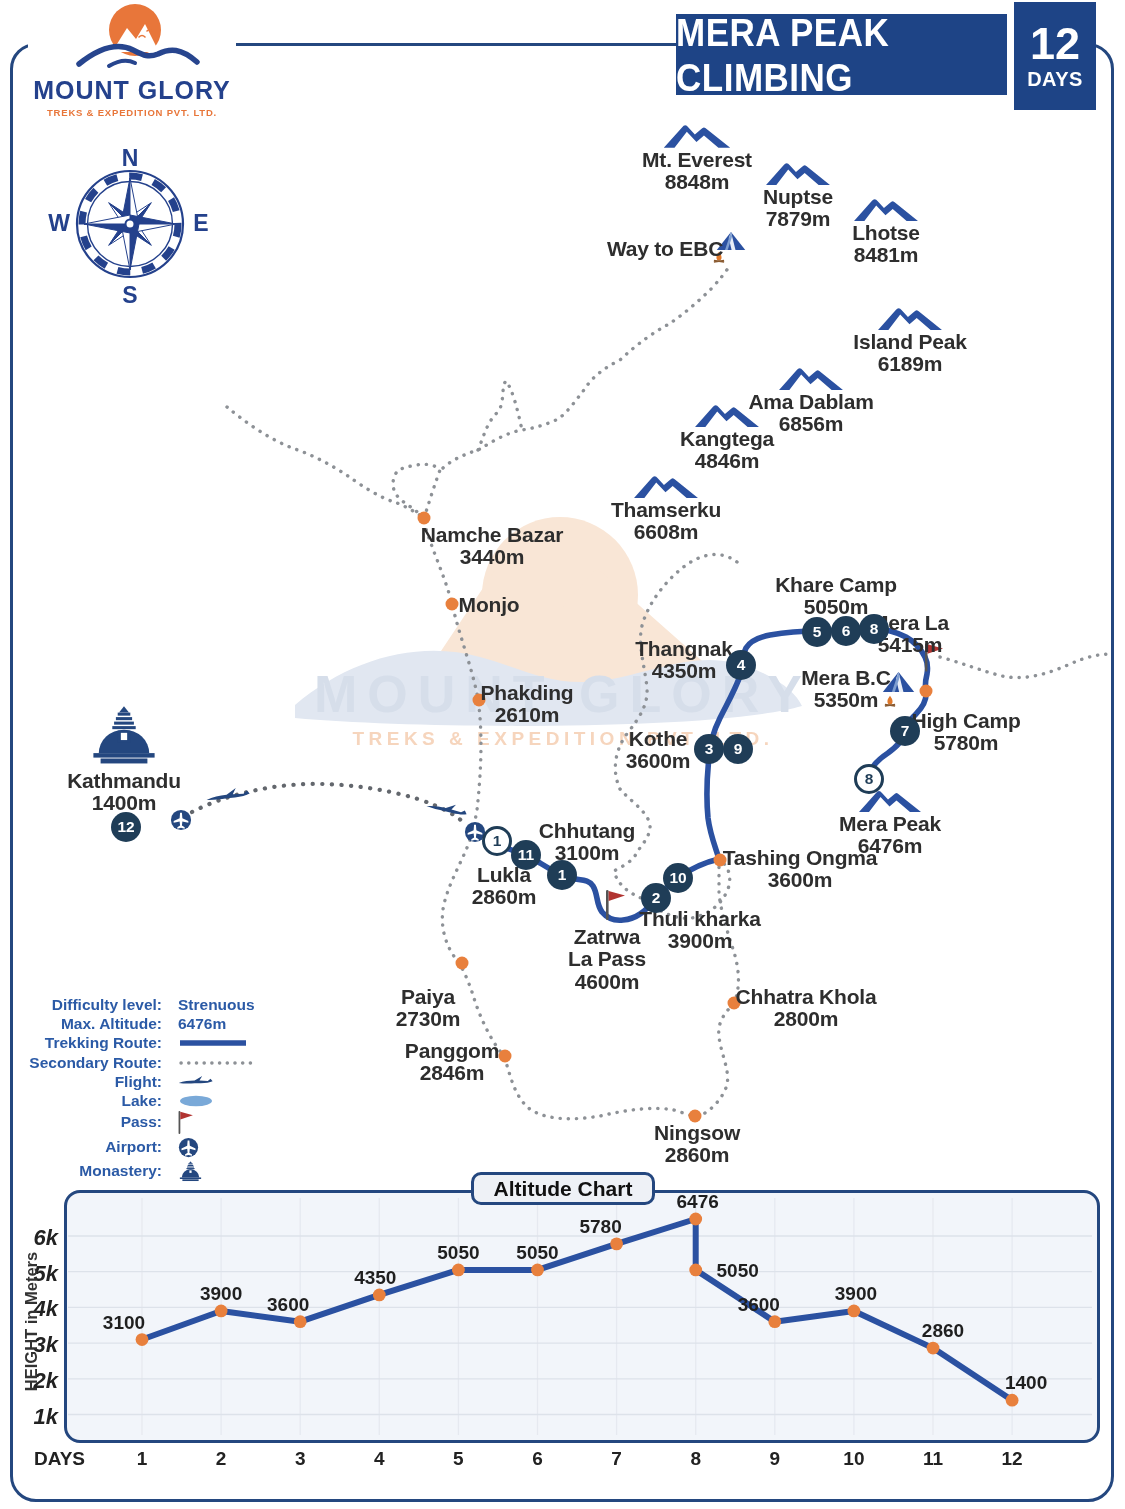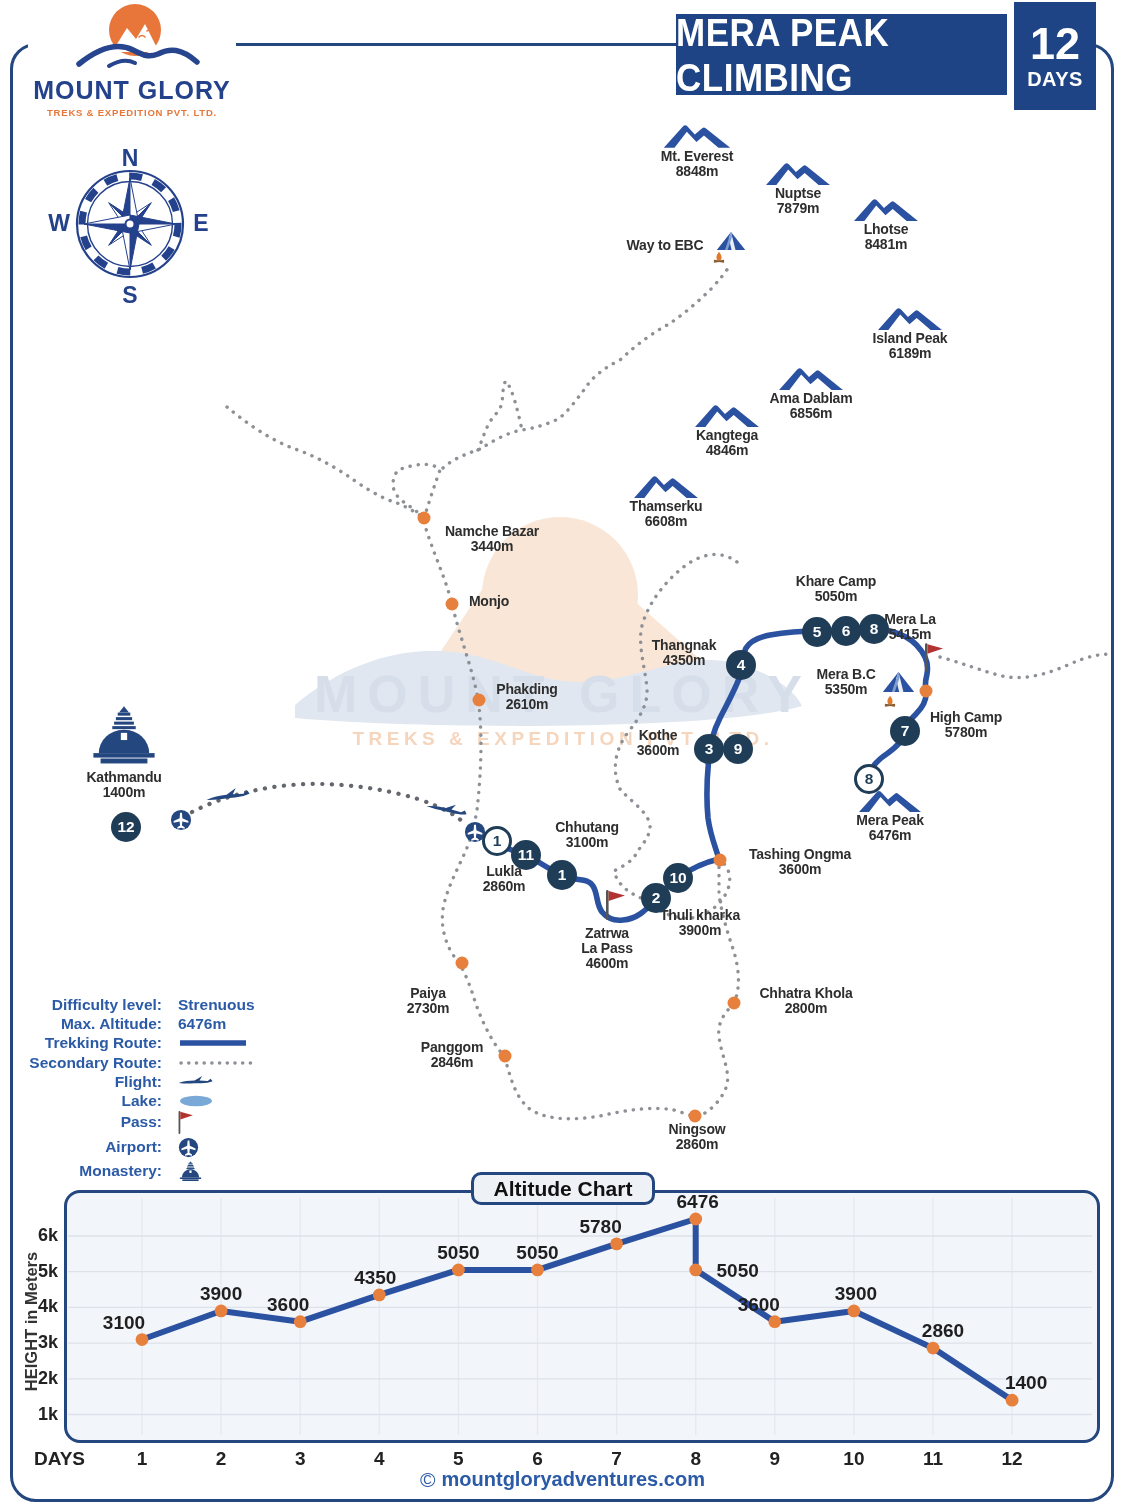--- a/index.html
+++ b/index.html
@@ -17,42 +17,42 @@
   #title-box{position:absolute;left:676px;top:14px;width:331px;height:81px;background:#1e4486;z-index:3;
              display:flex;align-items:center;justify-content:center;}
   #title-box span{font-size:35px;font-weight:800;color:#fff;letter-spacing:0.5px;transform:scaleY(1.12);}
   #gap-white{position:absolute;left:1005px;top:12px;width:11px;height:92px;background:#fff;z-index:3;}
   #days-box{position:absolute;left:1014px;top:2px;width:82px;height:108px;background:#1e4486;z-index:3;
             display:flex;flex-direction:column;align-items:center;justify-content:center;}
   #days-num{font-size:45px;font-weight:800;color:#fff;line-height:1;}
   #days-word{font-size:20px;font-weight:800;color:#fff;letter-spacing:0.5px;margin-top:2px;}
   
   .lbl{position:absolute;transform:translateX(-50%);text-align:center;z-index:2;
-       font-size:14px;font-weight:600;color:#2e2e2e;line-height:1.07;white-space:nowrap;letter-spacing:-0.2px;}
+       font-size:21px;font-weight:600;color:#2e2e2e;line-height:1.07;white-space:nowrap;letter-spacing:-0.2px;}
   .lbl span{display:block;}
   
   .mk{position:absolute;width:30px;height:30px;border-radius:50%;background:#1f3d57;color:#fff;z-index:2;
       display:flex;align-items:center;justify-content:center;font-size:15.5px;font-weight:700;}
   .mko{position:absolute;width:30px;height:30px;border-radius:50%;background:#fff;color:#1f3d57;z-index:2;
       box-sizing:border-box;border:3px solid #1f3d57;display:flex;align-items:center;justify-content:center;
       font-size:15.5px;font-weight:700;}
   
   #legend{position:absolute;left:26px;top:995px;z-index:2;}
   .lrow{display:flex;align-items:center;min-height:19.3px;}
   .llab{width:136px;text-align:right;font-size:15.5px;font-weight:700;color:#2b5aa6;}
   .lsym{margin-left:16px;display:flex;align-items:center;font-size:15.5px;font-weight:700;color:#2b5aa6;}
   .sp{margin-top:3px;}
   
   #chart-panel{position:absolute;left:64px;top:1190px;width:1036px;height:253px;box-sizing:border-box;
                background:#f2f5fa;border:3.5px solid #24477f;border-radius:16px;z-index:1;}
   #chart-title{position:absolute;left:471px;top:1172px;width:184px;height:33px;box-sizing:border-box;
                background:#eef1f6;border:3px solid #24477f;border-radius:10px;z-index:3;
                display:flex;align-items:center;justify-content:center;font-size:21px;font-weight:800;color:#111;}
   #chart-svg{position:absolute;left:64px;top:1190px;z-index:2;}
-  .ytick{position:absolute;left:18px;width:40px;text-align:right;font-size:18px;font-weight:600;color:#222;z-index:2;}
+  .ytick{position:absolute;left:18px;width:40px;text-align:right;font-size:22px;font-weight:600;color:#222;z-index:2;font-style:italic;}
   #ylabel{position:absolute;left:-49px;top:1312px;width:160px;text-align:center;transform:rotate(-90deg);
           font-size:16.5px;font-weight:600;color:#333;z-index:2;}
   #days-axis-label{position:absolute;left:34px;top:1448px;width:70px;font-size:19px;font-weight:600;color:#222;z-index:2;}
   .dlabel{position:absolute;top:1448px;width:50px;text-align:center;font-size:19px;font-weight:600;color:#222;z-index:2;}
   #footer{position:absolute;left:0;top:1468px;width:1125px;text-align:center;z-index:2;
           font-size:20px;font-weight:700;color:#2b5aa6;}
   #footer .csym{font-size:21px;vertical-align:-1px;margin-right:6px;font-weight:400;}
 </style>
 </head>
 <body>
@@ -481,17 +481,14 @@
       <div class="dlabel" style="left: 433.4px;">5</div>
       <div class="dlabel" style="left: 512.5px;">6</div>
       <div class="dlabel" style="left: 591.6px;">7</div>
       <div class="dlabel" style="left: 670.7px;">8</div>
       <div class="dlabel" style="left: 749.8px;">9</div>
       <div class="dlabel" style="left: 828.9px;">10</div>
       <div class="dlabel" style="left: 908px;">11</div>
       <div class="dlabel" style="left: 987.1px;">12</div>
     </div>
 
-  <div id="footer">
-    <span class="csym">©</span><span>mountgloryadventures.com</span>
-  </div>
 
 </div>
 
 </body></html>

